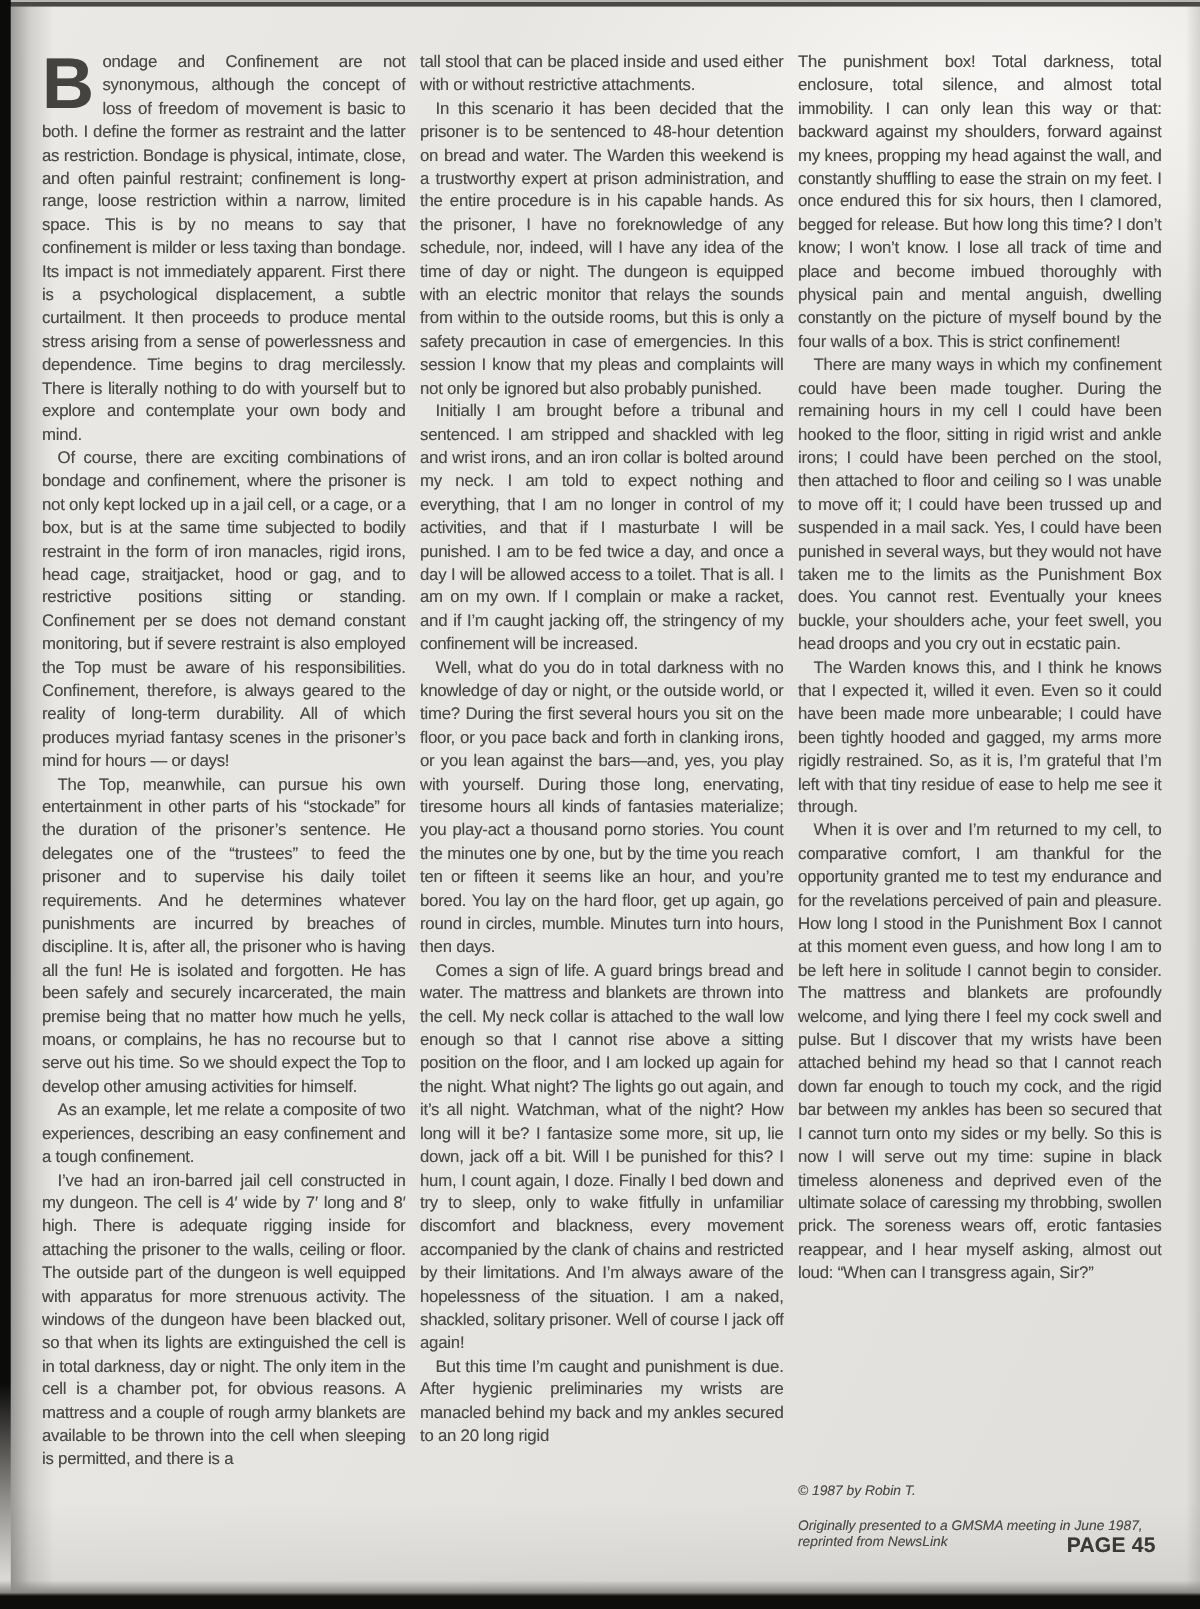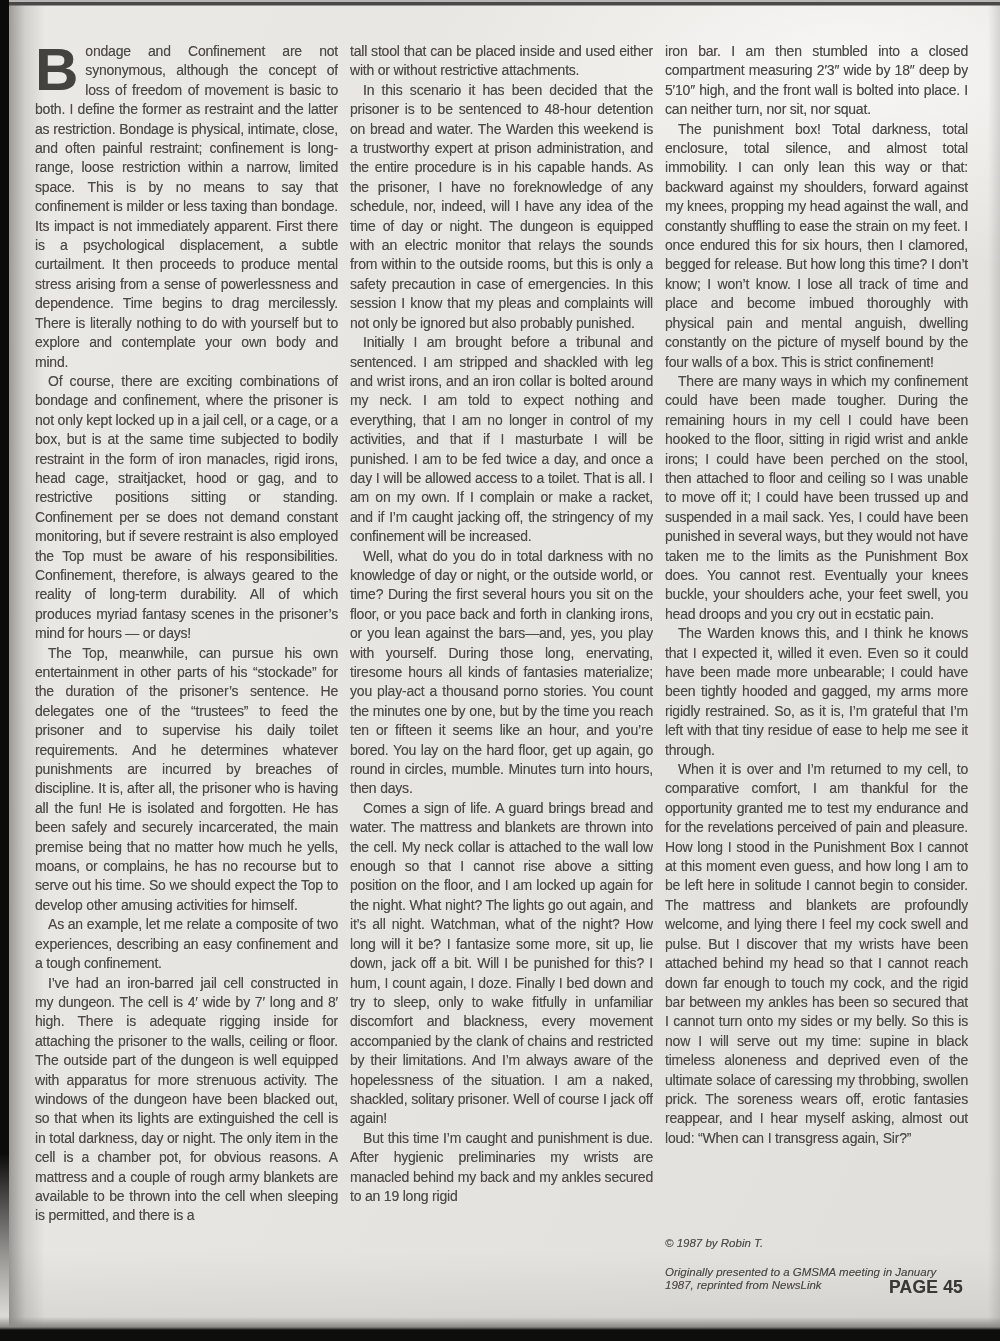--- a/index.html
+++ b/index.html
@@ -68,32 +68,31 @@
       <p>As an example, let me relate a composite of two experiences, describing an easy confinement and a tough confinement.</p>
       <p>I’ve had an iron-barred jail cell constructed in my dungeon. The cell is 4′ wide by 7′ long and 8′ high. There is adequate rigging inside for attaching the prisoner to the walls, ceiling or floor. The outside part of the dungeon is well equipped with apparatus for more strenuous activity. The windows of the dungeon have been blacked out, so that when its lights are extinguished the cell is in total darkness, day or night. The only item in the cell is a chamber pot, for obvious reasons. A mattress and a couple of rough army blankets are available to be thrown into the cell when sleeping is permitted, and there is a</p>
     </div>
 
     <div class="col">
       <p>tall stool that can be placed inside and used either with or without restrictive attachments.</p>
       <p>In this scenario it has been decided that the prisoner is to be sentenced to 48-hour detention on bread and water. The Warden this weekend is a trustworthy expert at prison administration, and the entire procedure is in his capable hands. As the prisoner, I have no foreknowledge of any schedule, nor, indeed, will I have any idea of the time of day or night. The dungeon is equipped with an electric monitor that relays the sounds from within to the outside rooms, but this is only a safety precaution in case of emergencies. In this session I know that my pleas and complaints will not only be ignored but also probably punished.</p>
       <p>Initially I am brought before a tribunal and sentenced. I am stripped and shackled with leg and wrist irons, and an iron collar is bolted around my neck. I am told to expect nothing and everything, that I am no longer in control of my activities, and that if I masturbate I will be punished. I am to be fed twice a day, and once a day I will be allowed access to a toilet. That is all. I am on my own. If I complain or make a racket, and if I’m caught jacking off, the stringency of my confinement will be increased.</p>
       <p>Well, what do you do in total darkness with no knowledge of day or night, or the outside world, or time? During the first several hours you sit on the floor, or you pace back and forth in clanking irons, or you lean against the bars—and, yes, you play with yourself. During those long, enervating, tiresome hours all kinds of fantasies materialize; you play-act a thousand porno stories. You count the minutes one by one, but by the time you reach ten or fifteen it seems like an hour, and you’re bored. You lay on the hard floor, get up again, go round in circles, mumble. Minutes turn into hours, then days.</p>
       <p>Comes a sign of life. A guard brings bread and water. The mattress and blankets are thrown into the cell. My neck collar is attached to the wall low enough so that I cannot rise above a sitting position on the floor, and I am locked up again for the night. What night? The lights go out again, and it’s all night. Watchman, what of the night? How long will it be? I fantasize some more, sit up, lie down, jack off a bit. Will I be punished for this? I hum, I count again, I doze. Finally I bed down and try to sleep, only to wake fitfully in unfamiliar discomfort and blackness, every movement accompanied by the clank of chains and restricted by their limitations. And I’m always aware of the hopelessness of the situation. I am a naked, shackled, solitary prisoner. Well of course I jack off again!</p>
-      <p>But this time I’m caught and punishment is due. After hygienic preliminaries my wrists are manacled behind my back and my ankles secured to an 19 long rigid</p>
+      <p>But this time I’m caught and punishment is due. After hygienic preliminaries my wrists are manacled behind my back and my ankles secured to an 20 long rigid</p>
     </div>
 
     <div class="col">
-      <p>iron bar. I am then stumbled into a closed compartment measuring 2′3″ wide by 18″ deep by 5′10″ high, and the front wall is bolted into place. I can neither turn, nor sit, nor squat.</p>
       <p>The punishment box! Total darkness, total enclosure, total silence, and almost total immobility. I can only lean this way or that: backward against my shoulders, forward against my knees, propping my head against the wall, and constantly shuffling to ease the strain on my feet. I once endured this for six hours, then I clamored, begged for release. But how long this time? I don’t know; I won’t know. I lose all track of time and place and become imbued thoroughly with physical pain and mental anguish, dwelling constantly on the picture of myself bound by the four walls of a box. This is strict confinement!</p>
       <p>There are many ways in which my confinement could have been made tougher. During the remaining hours in my cell I could have been hooked to the floor, sitting in rigid wrist and ankle irons; I could have been perched on the stool, then attached to floor and ceiling so I was unable to move off it; I could have been trussed up and suspended in a mail sack. Yes, I could have been punished in several ways, but they would not have taken me to the limits as the Punishment Box does. You cannot rest. Eventually your knees buckle, your shoulders ache, your feet swell, you head droops and you cry out in ecstatic pain.</p>
       <p>The Warden knows this, and I think he knows that I expected it, willed it even. Even so it could have been made more unbearable; I could have been tightly hooded and gagged, my arms more rigidly restrained. So, as it is, I’m grateful that I’m left with that tiny residue of ease to help me see it through.</p>
       <p>When it is over and I’m returned to my cell, to comparative comfort, I am thankful for the opportunity granted me to test my endurance and for the revelations perceived of pain and pleasure. How long I stood in the Punishment Box I cannot at this moment even guess, and how long I am to be left here in solitude I cannot begin to consider. The mattress and blankets are profoundly welcome, and lying there I feel my cock swell and pulse. But I discover that my wrists have been attached behind my head so that I cannot reach down far enough to touch my cock, and the rigid bar between my ankles has been so secured that I cannot turn onto my sides or my belly. So this is now I will serve out my time: supine in black timeless aloneness and deprived even of the ultimate solace of caressing my throbbing, swollen prick. The soreness wears off, erotic fantasies reappear, and I hear myself asking, almost out loud: “When can I transgress again, Sir?”</p>
     </div>
 
   </div>
 
   <div class="footnote">
     <div class="fn1">© 1987 by Robin T.</div>
-    <div class="fn2">Originally presented to a GMSMA meeting in January 1987, reprinted from NewsLink</div>
+    <div class="fn2">Originally presented to a GMSMA meeting in June 1987, reprinted from NewsLink</div>
   </div>
 
   <div class="page-number">PAGE 45</div>
 </div>
 
 </body></html>

